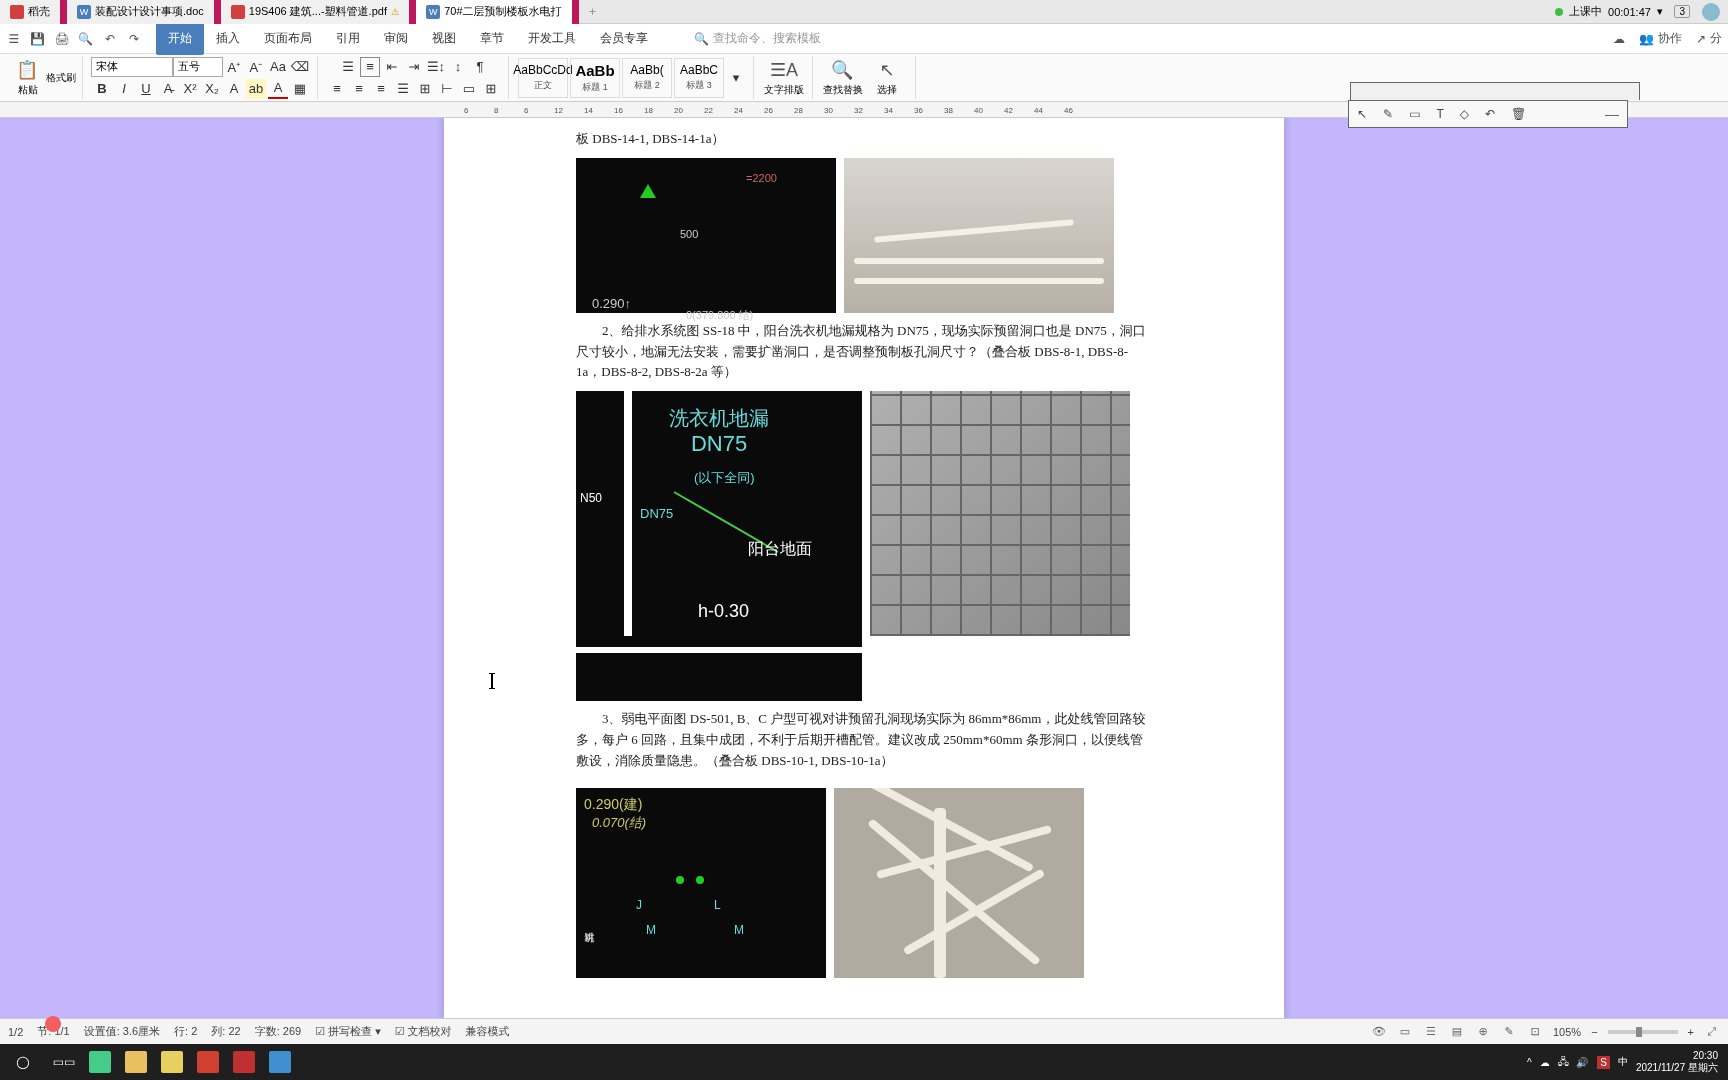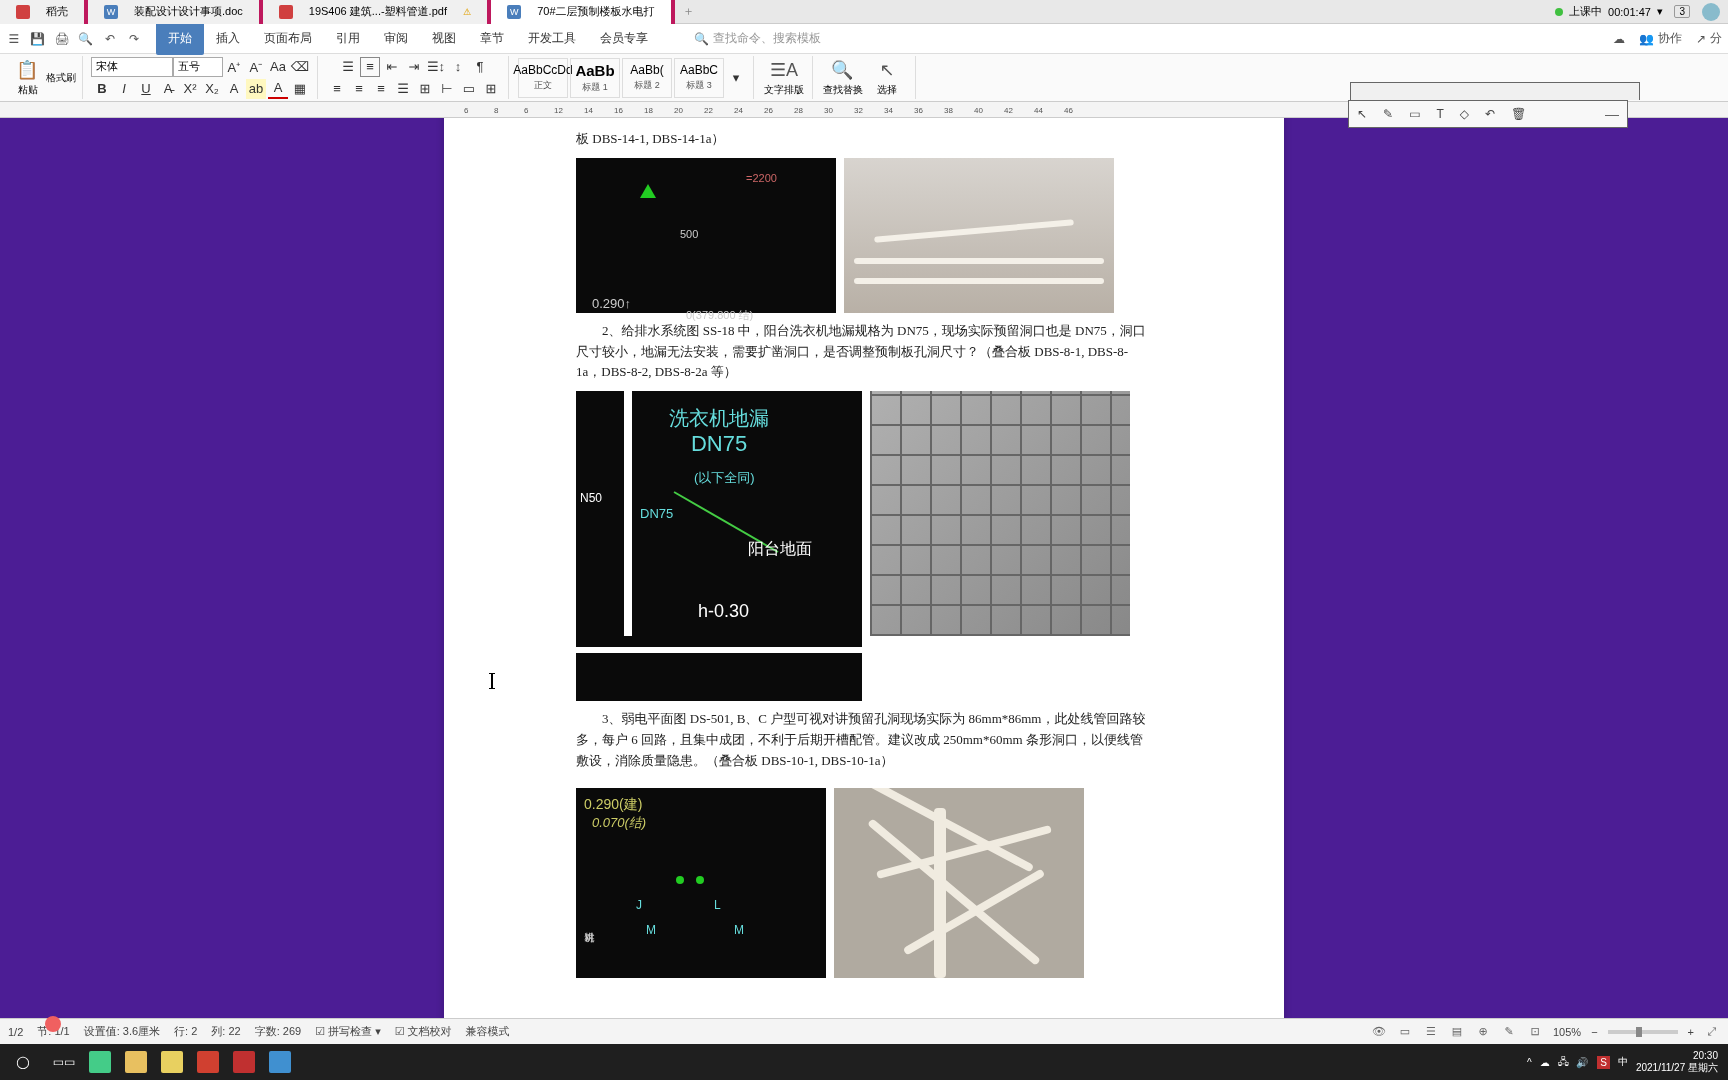--- a/index.html
+++ b/index.html
@@ -1,20 +1,20 @@
 <!DOCTYPE html>
 <html><head>
 <meta charset="utf-8">
 <style>
 * { margin: 0; padding: 0; box-sizing: border-box; }
 body { font-family: "Microsoft YaHei", sans-serif; font-size: 12px; background: #fff; width: 1728px; height: 1080px; overflow: hidden; position: relative; }
 
 
 .title-bar { height: 24px; background: #e8e8e8; display: flex; align-items: center; border-bottom: 1px solid #ccc; }
-.tab { height: 24px; padding: 0 16px; display: flex; align-items: center; gap: 16px; border-right: 4px solid #be185d; background: #f0f0f0; font-size: 11px; cursor: pointer; position: relative; }
+.tab { height: 24px; padding: 0 10px; display: flex; align-items: center; gap: 4px; border-right: 7px solid #be185d; background: #f0f0f0; font-size: 11px; cursor: pointer; position: relative; }
 .tab.active { background: #fff; }
 .tab .icon-w { width: 14px; height: 14px; background: #4a7ebb; color: #fff; font-size: 9px; display: flex; align-items: center; justify-content: center; border-radius: 2px; }
 .tab .icon-pdf { width: 14px; height: 14px; background: #d04040; border-radius: 2px; }
 .tab .icon-shell { width: 14px; height: 14px; background: #d04040; border-radius: 2px; }
 .tab small.warn { color: #e0a000; }
 .tab-add { width: 28px; height: 24px; display: flex; align-items: center; justify-content: center; color: #888; }
 .title-right { margin-left: auto; display: flex; align-items: center; gap: 12px; padding-right: 8px; }
 .status-pill { display: flex; align-items: center; gap: 6px; font-size: 11px; }
 .dot-green { width: 8px; height: 8px; border-radius: 50%; background: #40c040; }
 .count-badge { border: 1px solid #999; padding: 0 4px; font-size: 10px; border-radius: 2px; }
@@ -56,21 +56,21 @@
 .float-panel { position: absolute; right: 100px; top: 100px; width: 280px; height: 28px; border: 1px solid #666; background: #f8f8f8; display: flex; align-items: center; justify-content: space-between; padding: 0 8px; z-index: 20; }
 .float-panel .tools { display: flex; gap: 16px; color: #444; }
 .float-panel .min-btn { color: #666; font-size: 14px; }
 .float-tab { position: absolute; right: 88px; top: 82px; width: 290px; height: 18px; background: #f0f0f0; border: 1px solid #666; border-bottom: none; z-index: 19; }
 
 
 .ruler-h { height: 16px; background: #f4f4f4; border-bottom: 1px solid #ccc; font-size: 8px; color: #555; display: flex; align-items: center; padding-left: 380px; position: relative; overflow: hidden; }
 .rtick { position: absolute; top: 4px; }
 
 
-.doc-area { position: absolute; top: 118px; bottom: 28px; left: 0; right: 0; background: #4c1d95; overflow: hidden; padding-left: 43px; }
+.doc-area { position: absolute; top: 118px; bottom: 28px; left: 0; right: 0; background: #c4b5fd; overflow: hidden; padding-left: 43px; }
 .page { position: absolute; left: 50%; transform: translateX(-50%); width: 840px; background: #fff; box-shadow: 0 2px 8px rgba(0,0,0,0.2); min-height: 1100px; top: -15px; }
 .page-content { padding: 20px 132px; }
 .txt { font-size: 13px; line-height: 1.6; color: #222; margin: 6px 0; font-family: SimSun, serif; }
 .img-row { display: flex; gap: 8px; margin: 8px 0; }
 .cad-img { background: #0a0a0a; width: 260px; height: 155px; position: relative; color: #fff; font-size: 10px; }
 .cad-img .lbl { position: absolute; color: #ccc; font-size: 11px; }
 .cad-img .red-tri { position: absolute; left:64px; top:26px; width: 0; height: 0; border-left: 8px solid transparent; border-right:8px solid transparent; border-bottom:14px solid #2c2; }
 .photo { background: #ccc; width: 270px; height: 155px; position: relative; overflow: hidden; }
 .photo.concrete { background: linear-gradient(180deg, #d8d4cf 0%, #b8b0a6 100%); }
 .photo .pipe { position: absolute; background: #f4f0e8; border-radius: 3px; }

